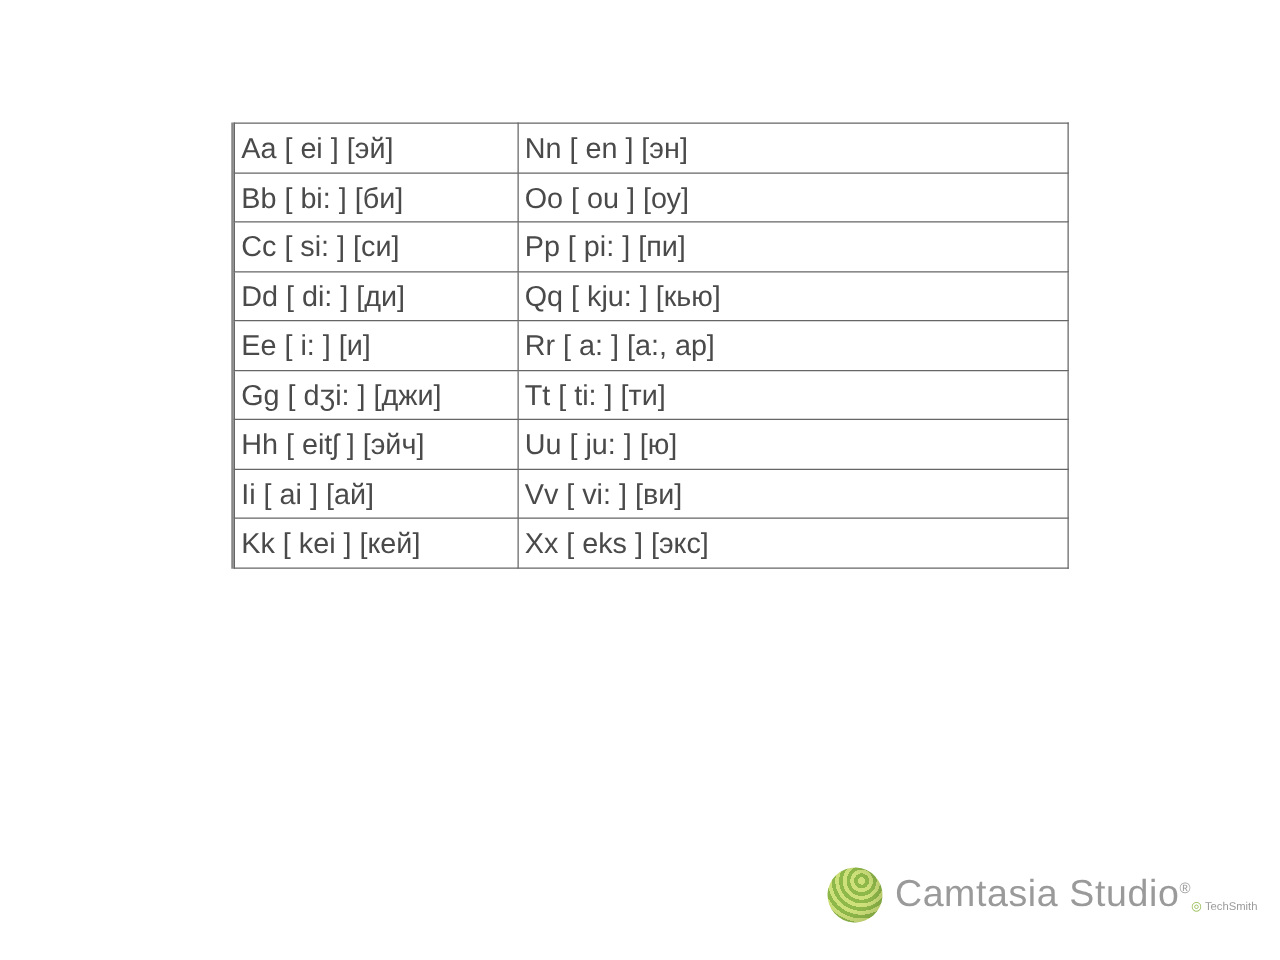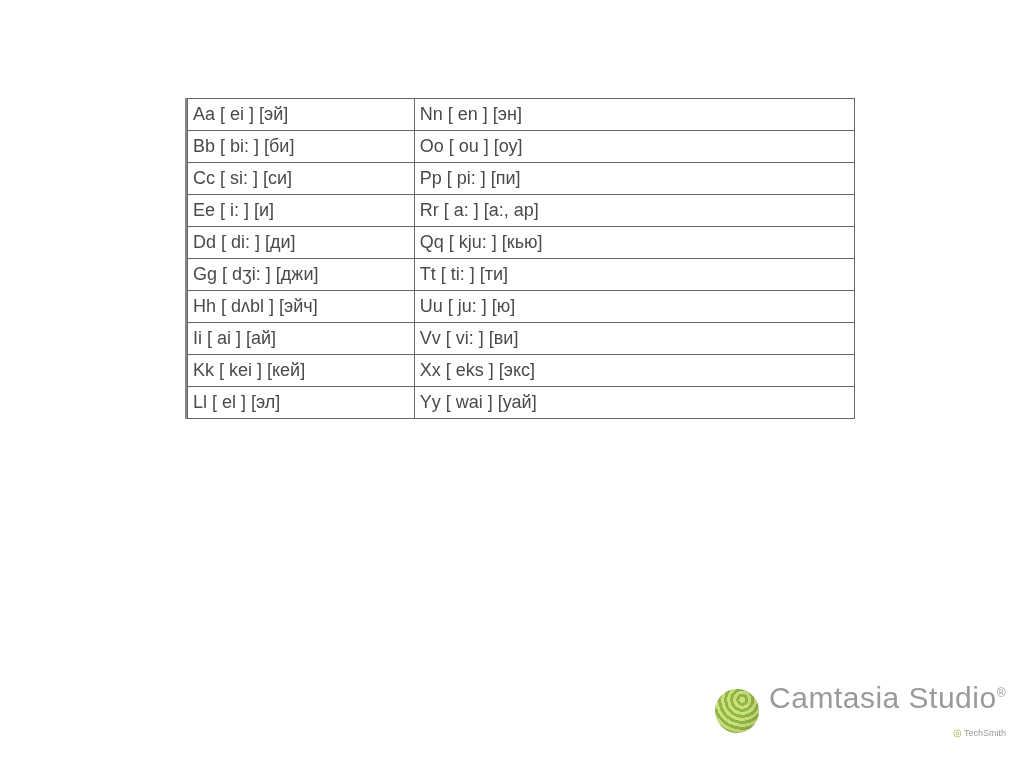--- a/index.html
+++ b/index.html
@@ -21,21 +21,21 @@
       width: 670px;
       border-left: 2px solid #888;
     }
     .alphabet-table {
       border-collapse: collapse;
       width: 100%;
     }
     .alphabet-table td {
       border: 1px solid #666;
       padding: 2px 5px;
-      font-size: 18px;
+      font-size: 23px;
       color: #4a4a4a;
       white-space: nowrap;
       line-height: 1.5;
       margin-top: 20px;
     }
     .alphabet-table td.col-left {
       width: 34%;
     }
     .alphabet-table td.col-right {
       width: 66%;
@@ -54,21 +54,21 @@
       border-radius: 50%;
       background:
         repeating-radial-gradient(circle at 70% 30%,
           #cde07a 0 3px,
           #8fb84a 3px 6px);
       transform: rotate(-20deg);
       box-shadow: inset -4px -4px 8px rgba(0,0,0,0.1);
     }
     .watermark-text {
       display: flex;
-      flex-direction: column;
+      flex-direction: row;
       align-items: flex-end;
       line-height: 1;
     }
     .watermark-title {
       font-family: "Helvetica Neue", Arial, sans-serif;
       font-weight: 300;
       font-size: 30px;
       color: #9a9a9a;
       letter-spacing: 0.5px;
     }
@@ -99,46 +99,42 @@
         </tr>
         <tr>
           <td class="col-left">Bb [ bi: ] [би]</td>
           <td class="col-right">Oo [ ou ] [оу]</td>
         </tr>
         <tr>
           <td class="col-left">Cc [ si: ] [си]</td>
           <td class="col-right">Pp [ pi: ] [пи]</td>
         </tr>
         <tr>
+          <td class="col-left">Dd [ di: ] [ди]</td>
+          <td class="col-right">Qq [ kju: ] [кью]</td>
+        </tr>
+        <tr>
           <td class="col-left">Ee [ i: ] [и]</td>
           <td class="col-right">Rr [ a: ] [а:, ар]</td>
-        </tr>
-        <tr>
-          <td class="col-left">Dd [ di: ] [ди]</td>
-          <td class="col-right">Qq [ kju: ] [кью]</td>
         </tr>
         <tr>
           <td class="col-left">Gg [ dʒi: ] [джи]</td>
           <td class="col-right">Tt [ ti: ] [ти]</td>
         </tr>
         <tr>
-          <td class="col-left">Hh [ dʌbl ] [эйч]</td>
+          <td class="col-left">Hh [ eitʃ ] [эйч]</td>
           <td class="col-right">Uu [ ju: ] [ю]</td>
         </tr>
         <tr>
           <td class="col-left">Ii [ ai ] [ай]</td>
           <td class="col-right">Vv [ vi: ] [ви]</td>
         </tr>
         <tr>
           <td class="col-left">Kk [ kei ] [кей]</td>
           <td class="col-right">Xx [ eks ] [экс]</td>
-        </tr>
-        <tr>
-          <td class="col-left">Ll [ el ] [эл]</td>
-          <td class="col-right">Yy [ wai ] [уай]</td>
         </tr>
       </tbody>
   </table>
 </div>
 
 <div class="watermark">
   <div class="watermark-logo"></div>
   <div class="watermark-text">
     <div class="watermark-title">
       <span>Camtasia Studio</span><span class="reg">®</span>

